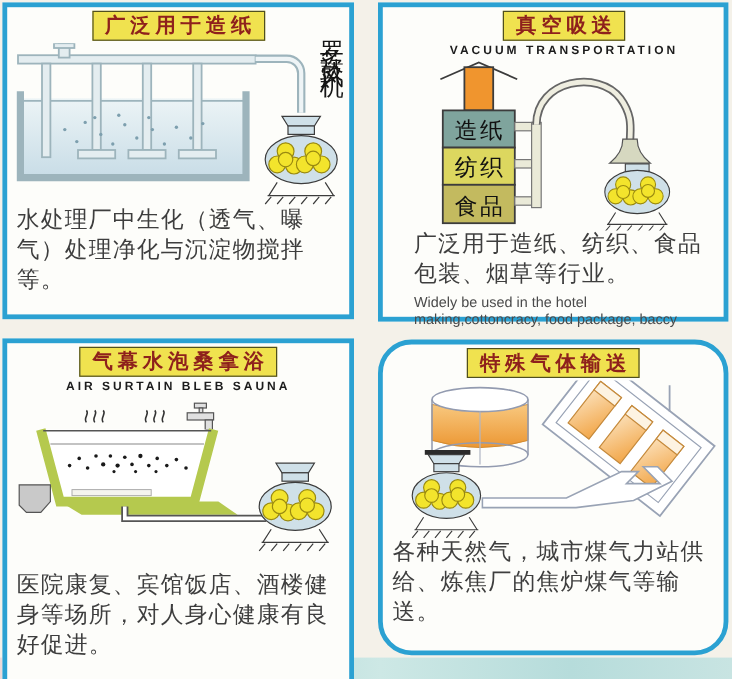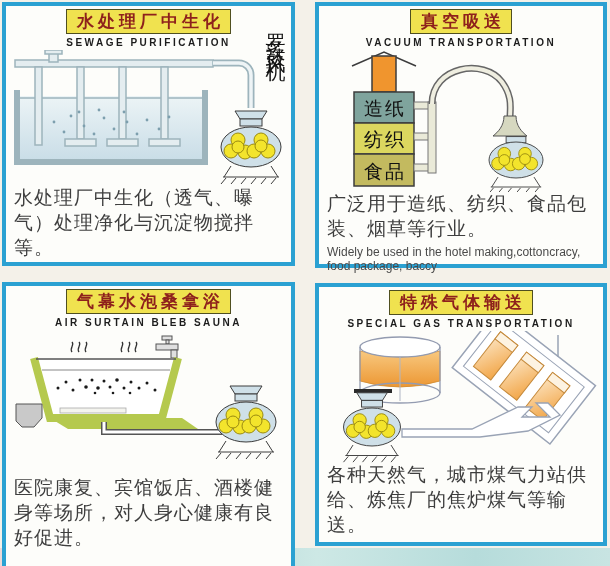--- a/index.html
+++ b/index.html
@@ -11,23 +11,23 @@
   }
   body::before{
     content:""; position:absolute; left:0; top:0; right:0; bottom:18px;
     background:#f4f1e9;
   }
   .panel{
     position:absolute; background:#fdfdfa;
     border:4px solid #2ba1d2; z-index:1;
   }
   .panel-tl{ left:2px;  top:2px;   width:293px; height:264px; }
-  .panel-tr{ left:315px;top:2px;   width:292px; height:266px; }
+  .panel-tr{ left:315px;top:2px;   width:292px; height:266px;padding-left:18px; }
   .panel-bl{ left:2px;  top:282px; width:293px; height:311px; }
-  .panel-br{ left:315px;top:283px; width:292px; height:263px; }
+  .panel-br{ left:315px;top:283px; width:292px; height:263px;border-radius:28px; }
   .title-box{
     width:max-content; margin:3px auto 0; background:#f0e24f;
     border:1px solid #4f4f20; color:#8e211c; font-weight:bold;
     font-size:17px; letter-spacing:4px; padding:1px 6px 1px 10px; line-height:1.25;
   }
   .subtitle{
     text-align:center; font-weight:bold; font-size:10px;
     letter-spacing:2.5px; color:#1c1c1c; margin-top:3px; white-space:nowrap;
   }
   .diagram{ display:block; margin:2px auto 0; }
@@ -42,22 +42,21 @@
     position:absolute; top:12px; right:5px;
     writing-mode:vertical-rl; text-orientation:upright;
     font-size:20px; color:#141414; letter-spacing:7px; line-height:1; z-index:2;
   }
 </style>
 </head>
 <body>
 
 <div class="panel panel-tl">
   <div class="side-label">罗茨鼓风机</div>
-  <div class="title-box">水处理厂中生化</div>
-  <div class="subtitle">SEWAGE PURIFICATION</div>
+  <div class="title-box">广泛用于造纸</div>
 
   <svg class="diagram" width="279" height="136" viewBox="0 0 279 136">
     <defs>
       <linearGradient id="waterTL" x1="0" y1="0" x2="0" y2="1">
         <stop offset="0" stop-color="#ecf4f6"></stop>
           <stop offset="1" stop-color="#c9dde7"></stop>
       </linearGradient>
     </defs>
     <g>
       <rect x="8" y="46" width="188" height="64" fill="url(#waterTL)"></rect>
@@ -231,21 +230,20 @@
       <path d="M-20,19 l-7,11 M20,19 l7,11 M-28,30 h56" stroke="#3c3c3c" fill="none"></path>
       <path d="M-25,31 l-5,6 M-15,31 l-5,6 M-5,31 l-5,6 M5,31 l-5,6 M15,31 l-5,6 M25,31 l-5,6" stroke="#3c3c3c" fill="none"></path>
     </g>
   </svg>
 
   <div class="desc-cn">医院康复、宾馆饭店、酒楼健身等场所，对人身心健康有良好促进。</div>
 </div>
 
 <div class="panel panel-br">
   <div class="title-box">特殊气体输送</div>
-  <div class="subtitle">SPECIAL GAS TRANSPORTATION</div>
 
   <svg class="diagram" width="278" height="132" viewBox="0 0 278 132">
     <defs>
       <linearGradient id="gasGrad" x1="0" y1="0" x2="0" y2="1">
         <stop offset="0" stop-color="#f8c87f"></stop>
           <stop offset="1" stop-color="#ec9733"></stop>
       </linearGradient>
       <linearGradient id="blockGrad" x1="0" y1="0" x2="1" y2="1">
         <stop offset="0" stop-color="#fce4c1"></stop>
           <stop offset="1" stop-color="#f2a648"></stop>

